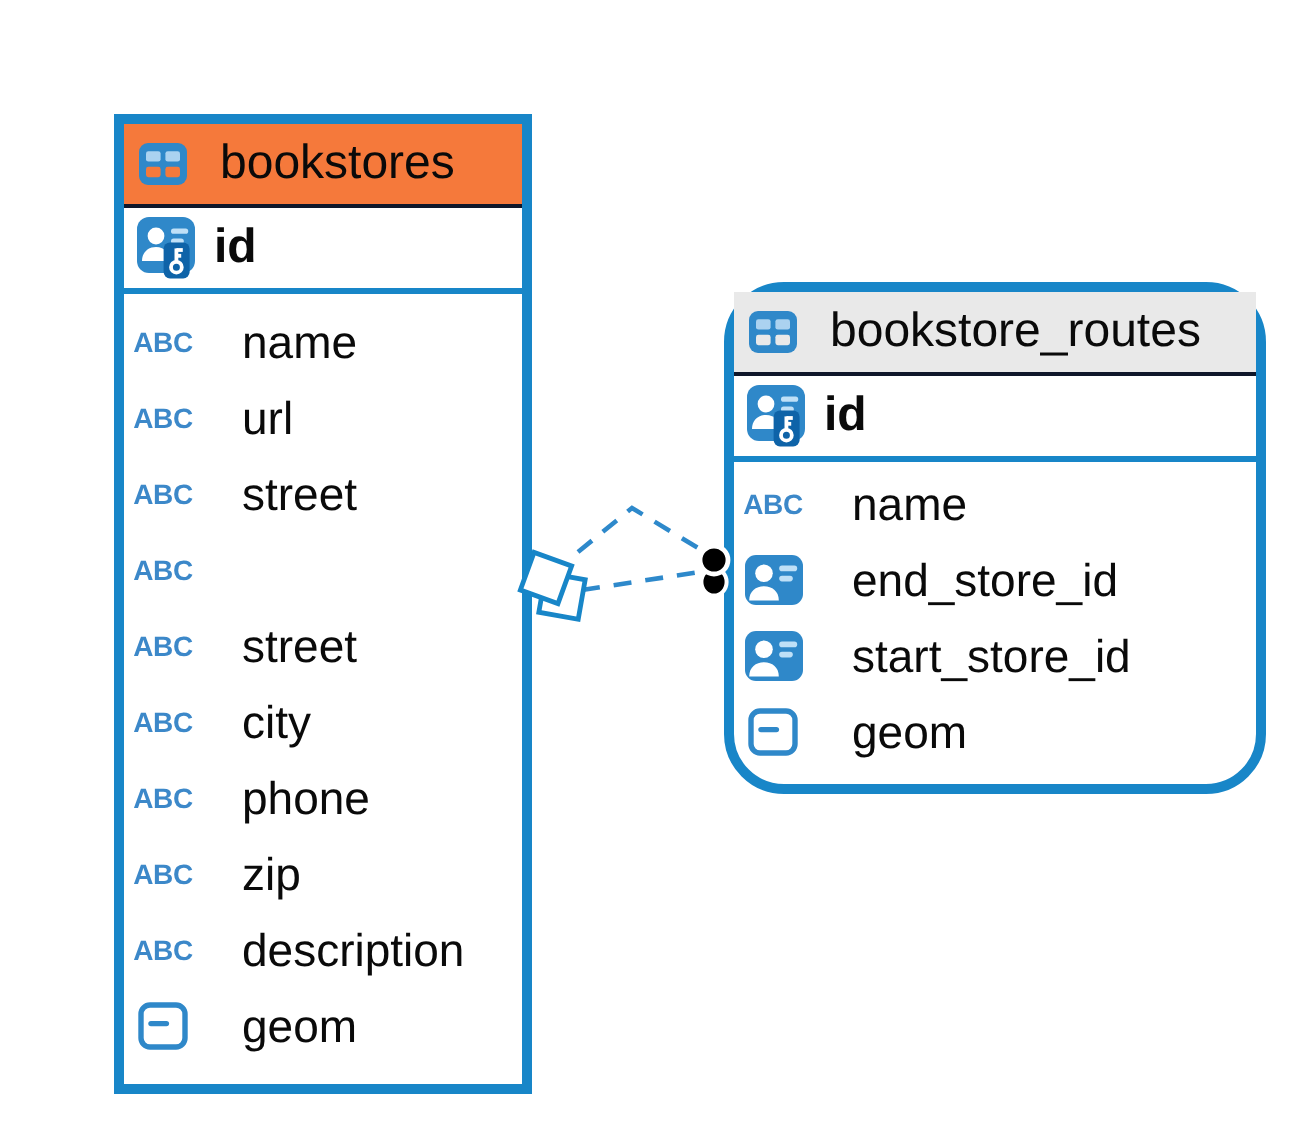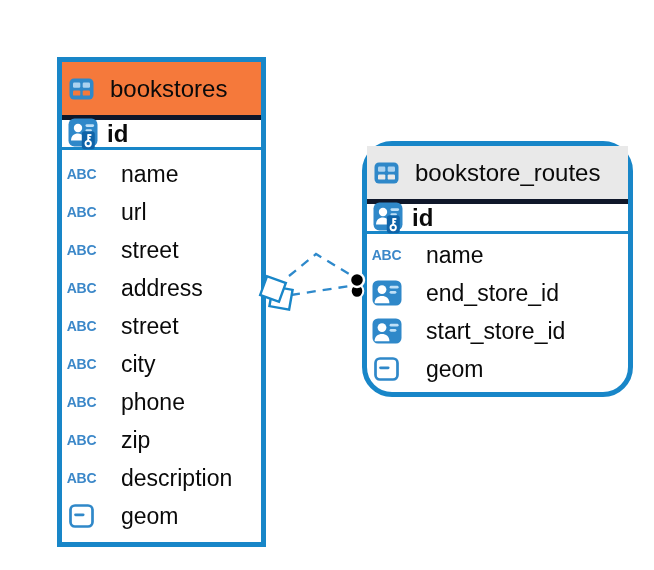--- a/index.html
+++ b/index.html
@@ -4,26 +4,26 @@
 <style>
   html,body{margin:0;padding:0;background:#ffffff;}
   .canvas{position:relative;width:654px;height:570px;background:#fff;overflow:hidden;
           font-family:"Liberation Sans",sans-serif;color:#0a0a0a;}
 
   .table{position:absolute;box-sizing:border-box;background:#fff;
          border:5px solid #1886C8;}
   .t1{left:57px;top:57px;width:209px;height:490px;}
   .t2{left:362px;top:141px;width:271px;height:256px;border-radius:30px;}
 
-  .hdr{box-sizing:border-box;height:58px;display:flex;align-items:center;
+  .hdr{box-sizing:border-box;height:42px;display:flex;align-items:center;
        gap:13px;padding-left:4px;background:var(--hdr,#eee);
-       border-bottom:5px solid #0f172a;}
+       border-bottom:2px solid #0f172a;}
   .hdr .title{font-size:24px;line-height:1;white-space:nowrap;}
 
-  .idrow{box-sizing:border-box;height:30px;display:flex;align-items:center;
+  .idrow{box-sizing:border-box;height:43px;display:flex;align-items:center;
          gap:9px;padding-left:5px;border-bottom:3px solid #1886C8;background:#fff;}
   .idlabel{font-size:24px;font-weight:bold;line-height:1;}
 
   .rows{padding:5px 0 4px 0;}
   .t2 .rows{padding:2px 0 1px 0;}
   .row{height:38px;display:flex;align-items:center;gap:24px;padding-left:4px;}
   .row .label{font-size:23px;line-height:1;white-space:nowrap;}
 
   .icon-host{display:inline-flex;width:31px;justify-content:center;align-items:center;flex:none;}
   .abc{font-family:"Liberation Sans",sans-serif;font-weight:800;font-size:14px;
@@ -84,21 +84,20 @@
         <div class="row">
     <span class="icon-host">
             <span class="abc">ABC</span>
           </span>
     <span class="label">street</span>
   </div>
         <div class="row">
     <span class="icon-host">
             <span class="abc">ABC</span>
           </span>
-    <span class="label">address</span>
   </div>
         <div class="row">
     <span class="icon-host">
             <span class="abc">ABC</span>
           </span>
     <span class="label">street</span>
   </div>
         <div class="row">
     <span class="icon-host">
             <span class="abc">ABC</span>

